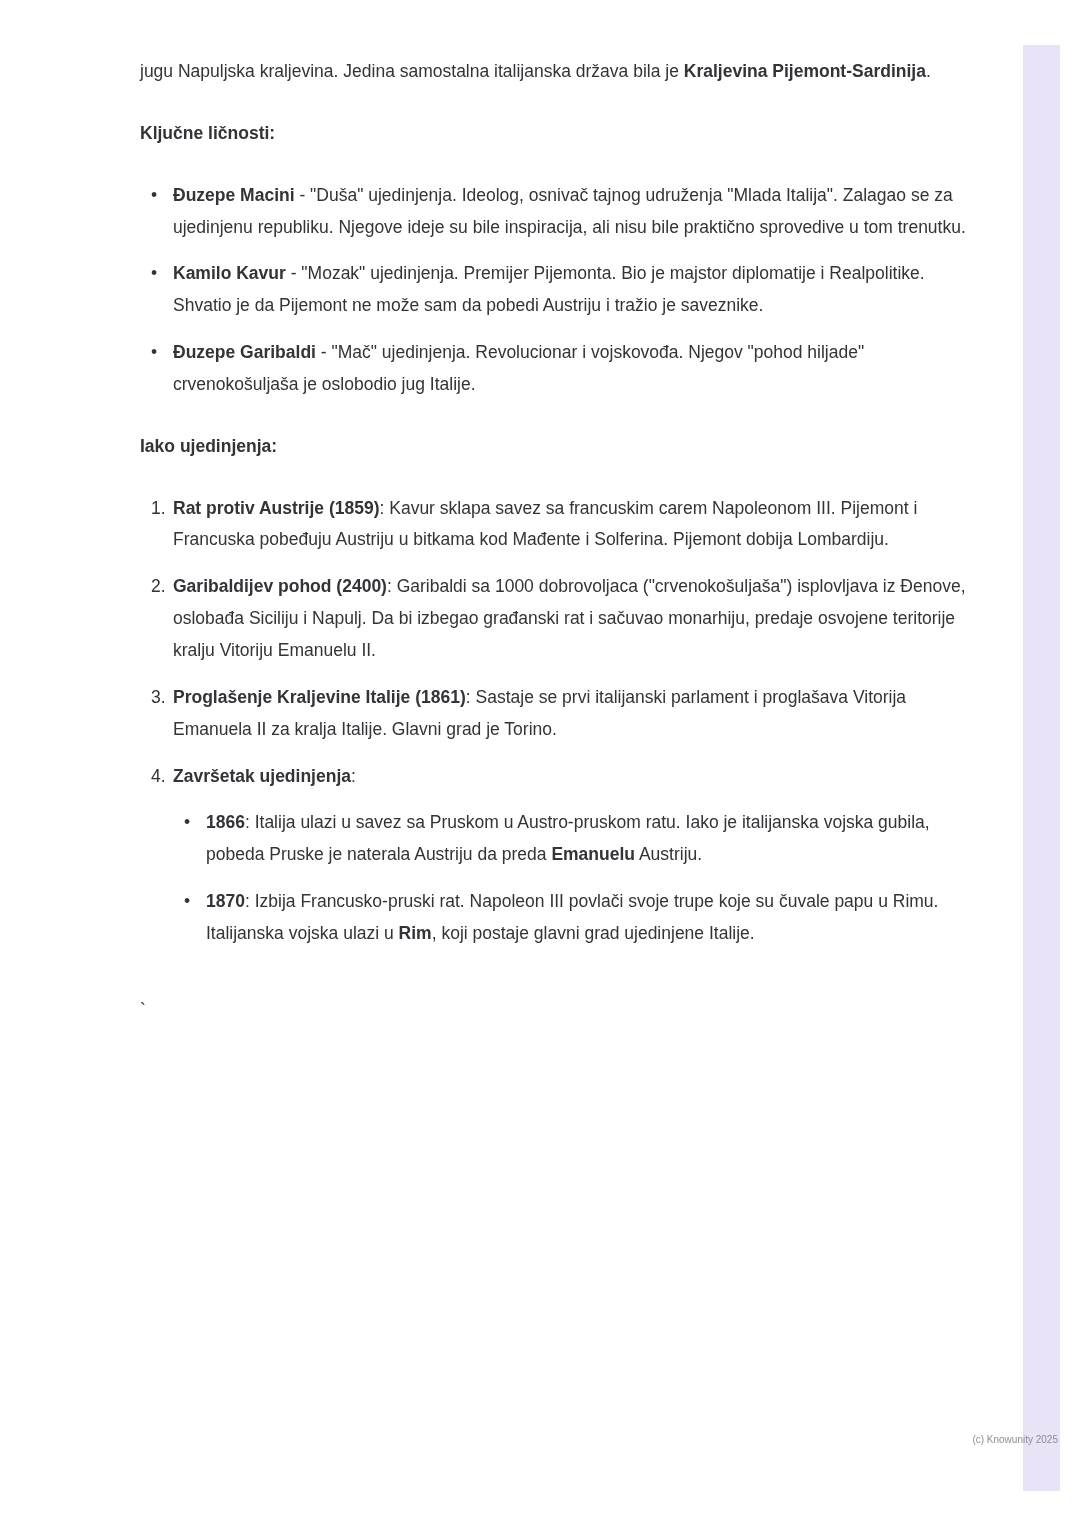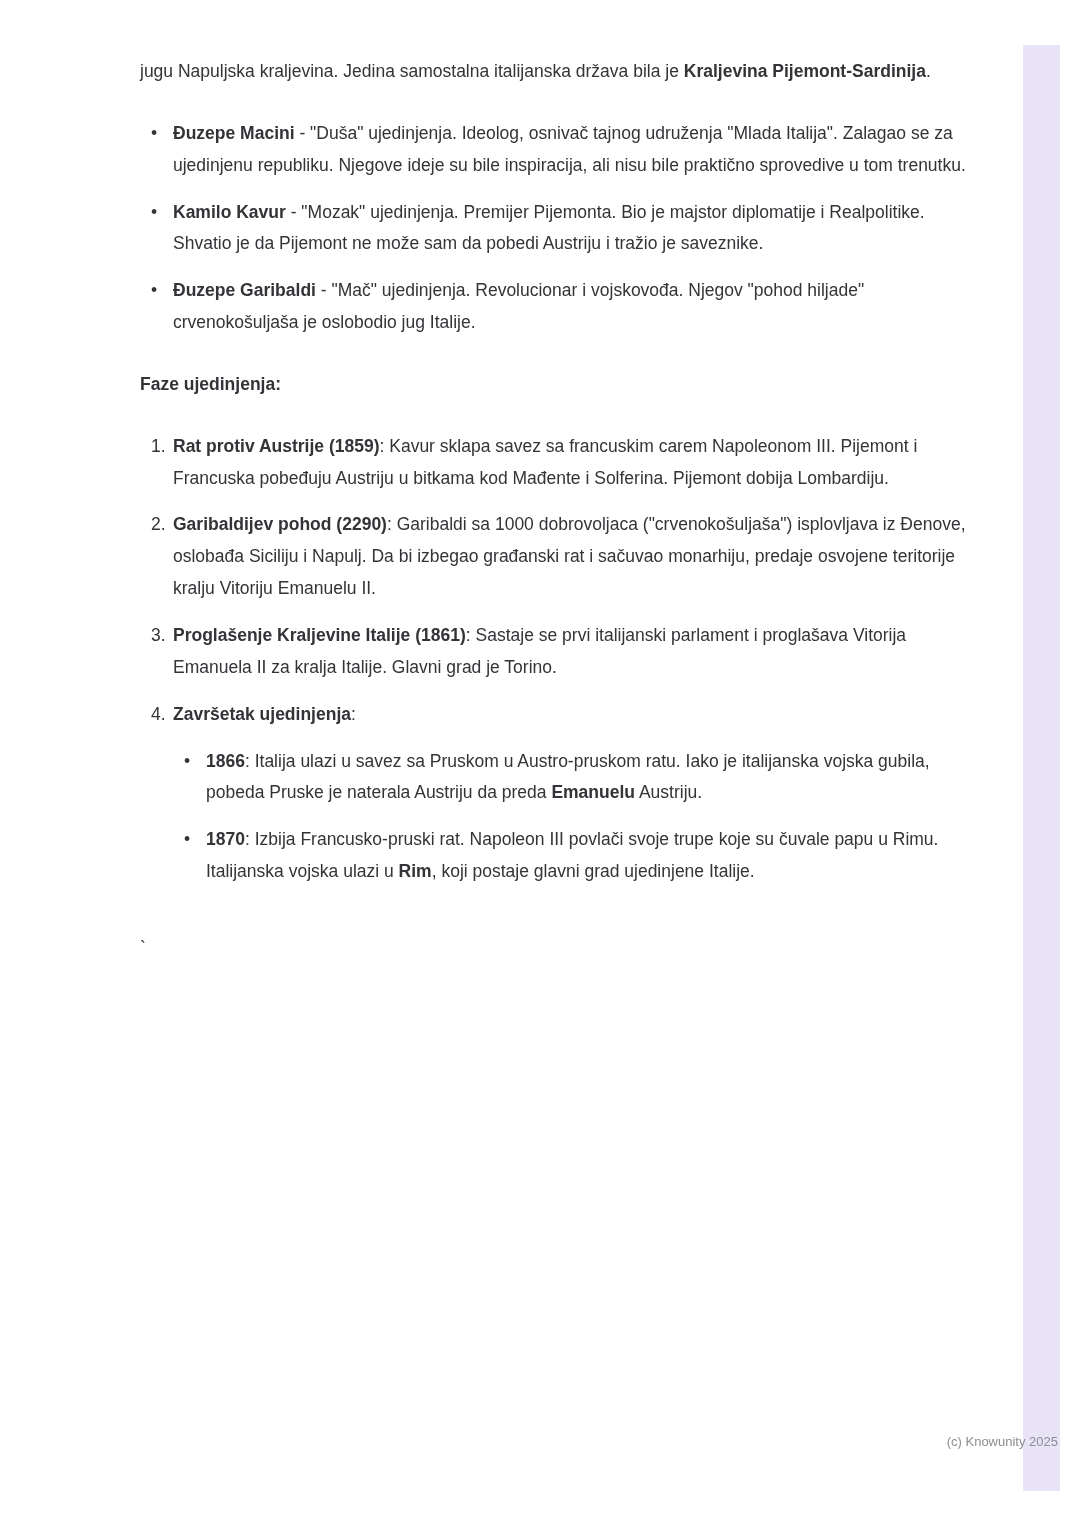--- a/index.html
+++ b/index.html
@@ -36,38 +36,39 @@
   .marker { flex: 0 0 33px; padding-left: 11px; }
   .bullet::before { content: "\2022"; }
   .li-text { flex: 1; }
   .note { font-style: italic; }
   .sublist { margin-top: 15px; }
   .sublist .li { margin-bottom: 15px; }
   .stray { margin-top: 16px; }
   .footer {
     position: absolute;
     top: 1434px; right: 70px;
-    font-size: 13px;
+    font-size: 10px;
     color: #8d8d93;
     z-index: 2;
   }
 </style>
 </head>
 <body>
 
 <div class="page">
 
   <div class="accent-bar" style="background: rgb(233, 227, 248);"></div>
 
   <div class="content">
 
     <p class="para">
       <span>jugu Napuljska kraljevina. Jedina samostalna italijanska država bila je </span><span class="b">Kraljevina Pijemont-Sardinija</span><span>.</span>
     </p>
 
+    <div class="heading">Ključne ličnosti:</div>
 
     <div class="list">
       <div class="li">
         <span class="marker bullet"></span>
         <span class="li-text">
           <span class="b">Đuzepe Macini</span><span> - "Duša" ujedinjenja. Ideolog, osnivač tajnog udruženja "Mlada Italija". Zalagao se za ujedinjenu republiku. Njegove ideje su bile inspiracija, ali nisu bile praktično sprovedive u tom trenutku.</span>
         </span>
       </div>
       <div class="li">
         <span class="marker bullet"></span>
@@ -76,35 +77,35 @@
         </span>
       </div>
       <div class="li">
         <span class="marker bullet"></span>
         <span class="li-text">
           <span class="b">Đuzepe Garibaldi</span><span> - "Mač" ujedinjenja. Revolucionar i vojskovođa. Njegov "pohod hiljade" crvenokošuljaša je oslobodio jug Italije.</span>
         </span>
       </div>
     </div>
 
-    <div class="heading">Faze ujedinjenja:</div>
+    <div class="heading">Iako ujedinjenja:</div>
 
     <div class="list">
 
       <div class="li">
         <span class="marker">1.</span>
         <span class="li-text">
           <span class="b">Rat protiv Austrije (1859)</span><span>: Kavur sklapa savez sa francuskim carem Napoleonom III. Pijemont i Francuska pobeđuju Austriju u bitkama kod Mađente i Solferina. Pijemont dobija Lombardiju.</span>
         </span>
       </div>
 
       <div class="li">
         <span class="marker">2.</span>
         <span class="li-text">
-          <span class="b">Garibaldijev pohod (2290)</span><span>: Garibaldi sa 1000 dobrovoljaca ("crvenokošuljaša") isplovljava iz Đenove, oslobađa Siciliju i Napulj. Da bi izbegao građanski rat i sačuvao monarhiju, predaje osvojene teritorije kralju Vitoriju Emanuelu II.</span>
+          <span class="b">Garibaldijev pohod (2400)</span><span>: Garibaldi sa 1000 dobrovoljaca ("crvenokošuljaša") isplovljava iz Đenove, oslobađa Siciliju i Napulj. Da bi izbegao građanski rat i sačuvao monarhiju, predaje osvojene teritorije kralju Vitoriju Emanuelu II.</span>
         </span>
       </div>
 
       <div class="li">
         <span class="marker">3.</span>
         <span class="li-text">
           <span class="b">Proglašenje Kraljevine Italije (1861)</span><span>: Sastaje se prvi italijanski parlament i proglašava Vitorija Emanuela II za kralja Italije. Glavni grad je Torino.</span>
         </span>
       </div>
 

